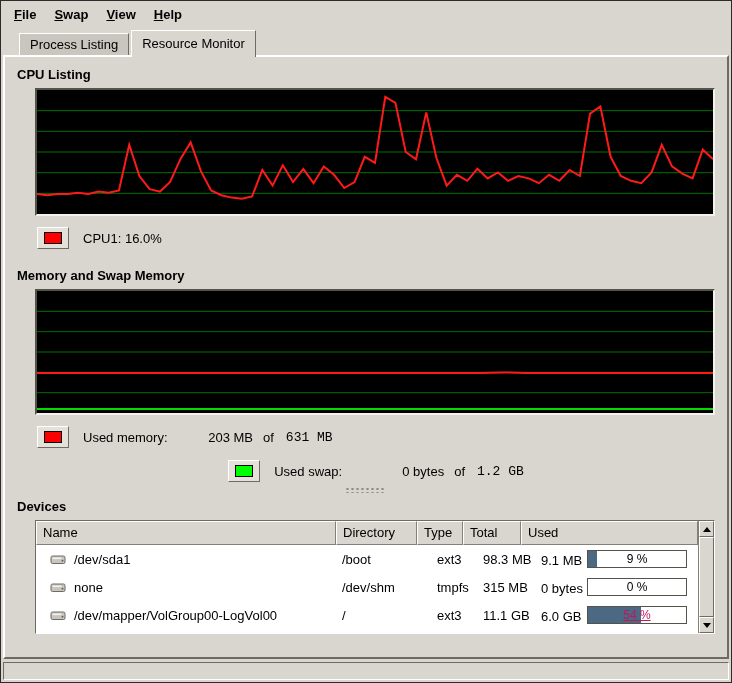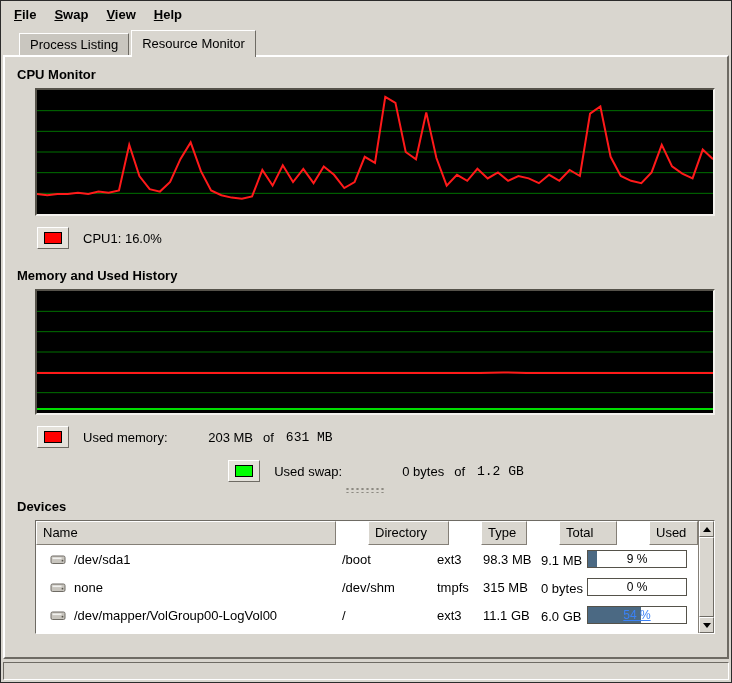--- a/index.html
+++ b/index.html
@@ -85,21 +85,21 @@
   }
 
   
   .devices-area {
     margin-left:20px; height:114px;
     display:flex;
     border:1px solid; border-color:#6e6b64 #fff #fff #6e6b64;
     background:#fff;
   }
   .dev-table { flex:1; display:flex; flex-direction:column; overflow:hidden; }
-  .thead { display:flex; height:24px; flex:none;gap:32px; }
+  .thead { display:flex; height:24px; flex:none; }
   .th {
     background:#d9d6cf; font-size:13px;
     border-top:1px solid #fff; border-left:1px solid #fff;
     border-right:1px solid #847f77; border-bottom:1px solid #847f77;
     padding:3px 6px 0; overflow:hidden; white-space:nowrap;
   }
   .col-name { width:300px; flex:none; }
   .col-dir  { width:81px;  flex:none; }
   .col-type { width:46px;  flex:none; }
   .col-total{ width:58px;  flex:none; }
@@ -164,41 +164,41 @@
     <span class="menu-item">Help</span>
   </div>
 
   <div class="tabbar">
     <div class="tab">Process Listing</div>
     <div class="tab active">Resource Monitor</div>
   </div>
 
   <div class="panel">
 
-    <div class="section-title">CPU Monitor</div>
+    <div class="section-title">CPU Listing</div>
 
     <div class="graph-frame">
       <svg viewBox="0 0 678 124" preserveAspectRatio="none">
           <line x1="0" x2="678" y1="20.666666666666668" y2="20.666666666666668" stroke="#007000" stroke-width="1"></line>
           <line x1="0" x2="678" y1="41.333333333333336" y2="41.333333333333336" stroke="#007000" stroke-width="1"></line>
           <line x1="0" x2="678" y1="62" y2="62" stroke="#007000" stroke-width="1"></line>
           <line x1="0" x2="678" y1="82.66666666666667" y2="82.66666666666667" stroke="#007000" stroke-width="1"></line>
           <line x1="0" x2="678" y1="103.33333333333333" y2="103.33333333333333" stroke="#007000" stroke-width="1"></line>
           <polyline points="0.0,104.0 10.3,105.2 20.5,104.0 30.8,104.0 41.1,102.8 51.4,104.0 61.6,101.6 71.9,102.8 82.2,100.4 92.5,54.8 102.7,86.0 113.0,99.2 123.3,101.6 133.5,92.0 143.8,69.2 154.1,52.4 164.4,81.2 174.6,100.4 184.9,105.2 195.2,107.6 205.5,108.8 215.7,106.4 226.0,80.0 236.3,95.6 246.5,75.2 256.8,92.0 267.1,78.8 277.4,93.2 287.6,76.4 297.9,84.8 308.2,98.0 318.5,92.0 328.7,66.8 339.0,72.8 349.3,6.8 359.5,12.8 369.8,62.0 380.1,69.2 390.4,22.4 400.6,68.0 410.9,95.6 421.2,84.8 431.5,90.8 441.7,78.8 452.0,88.4 462.3,82.4 472.5,90.8 482.8,86.0 493.1,88.4 503.4,93.2 513.6,84.8 523.9,90.8 534.2,80.0 544.5,86.0 554.7,23.6 565.0,16.4 575.3,66.8 585.5,86.0 595.8,90.8 606.1,93.2 616.4,82.4 626.6,54.8 636.9,76.4 647.2,83.6 657.5,88.4 667.7,59.6 678.0,69.2" fill="none" stroke="#ff1a1a" stroke-width="2" vector-effect="non-scaling-stroke"></polyline>
         </svg>
     </div>
 
     <div class="legend-row">
       <span class="swatch-btn">
         <span class="swatch" style="background: rgb(255, 0, 0);"></span>
       </span>
       <span class="legend-text">CPU1: 16.0%</span>
     </div>
 
-    <div class="section-title" style="margin-top:8px;">Memory and Used History</div>
+    <div class="section-title" style="margin-top:8px;">Memory and Swap Memory</div>
 
     <div class="graph-frame" style="height:126px;">
       <svg viewBox="0 0 678 122" preserveAspectRatio="none">
           <line x1="0" x2="678" y1="20.333333333333332" y2="20.333333333333332" stroke="#007000" stroke-width="1"></line>
           <line x1="0" x2="678" y1="40.666666666666664" y2="40.666666666666664" stroke="#007000" stroke-width="1"></line>
           <line x1="0" x2="678" y1="61" y2="61" stroke="#007000" stroke-width="1"></line>
           <line x1="0" x2="678" y1="81.33333333333333" y2="81.33333333333333" stroke="#007000" stroke-width="1"></line>
           <line x1="0" x2="678" y1="101.66666666666667" y2="101.66666666666667" stroke="#007000" stroke-width="1"></line>
           <polyline points="0.0,82.1 23.4,82.0 46.8,82.1 70.1,82.0 93.5,82.0 116.9,82.1 140.3,82.0 163.7,82.1 187.0,82.0 210.4,82.0 233.8,82.1 257.2,82.0 280.6,82.0 303.9,82.1 327.3,82.0 350.7,81.9 374.1,82.0 397.4,82.1 420.8,82.0 444.2,82.0 467.6,81.4 491.0,81.9 514.3,82.0 537.7,82.1 561.1,82.0 584.5,82.0 607.9,82.1 631.2,82.0 654.6,82.0 678.0,82.0" fill="none" stroke="#ff1a1a" stroke-width="2" vector-effect="non-scaling-stroke"></polyline>
           <polyline points="0.0,118.1 23.4,118.1 46.8,118.1 70.1,118.1 93.5,118.1 116.9,118.1 140.3,118.1 163.7,118.1 187.0,118.1 210.4,118.1 233.8,118.1 257.2,118.1 280.6,118.1 303.9,118.1 327.3,118.1 350.7,118.1 374.1,118.1 397.4,118.1 420.8,118.1 444.2,118.1 467.6,118.1 491.0,118.1 514.3,118.1 537.7,118.1 561.1,118.1 584.5,118.1 607.9,118.1 631.2,118.1 654.6,118.1 678.0,118.1" fill="none" stroke="#00dd00" stroke-width="2" vector-effect="non-scaling-stroke"></polyline>
@@ -293,21 +293,21 @@
                 </svg>
               <span>/dev/mapper/VolGroup00-LogVol00</span>
             </div>
             <div class="td td-dir">/</div>
             <div class="td td-type">ext3</div>
             <div class="td td-total">11.1 GB</div>
             <div class="td td-used">
               <span class="used-value">6.0 GB</span>
               <span class="usage-bar">
                 <span class="bar-fill" style="width: 54%; background: rgb(75, 105, 131);"></span>
-                <span class="bar-label" style="color: #3b82f6; text-decoration: underline;">54 %</span>
+                <span class="bar-label" style="color: #be185d; text-decoration: underline;">54 %</span>
               </span>
             </div>
           </div>
 
         </div>
       </div>
 
       <div class="vscroll">
         <div class="sb-btn">
             <span class="tri-up"></span>

